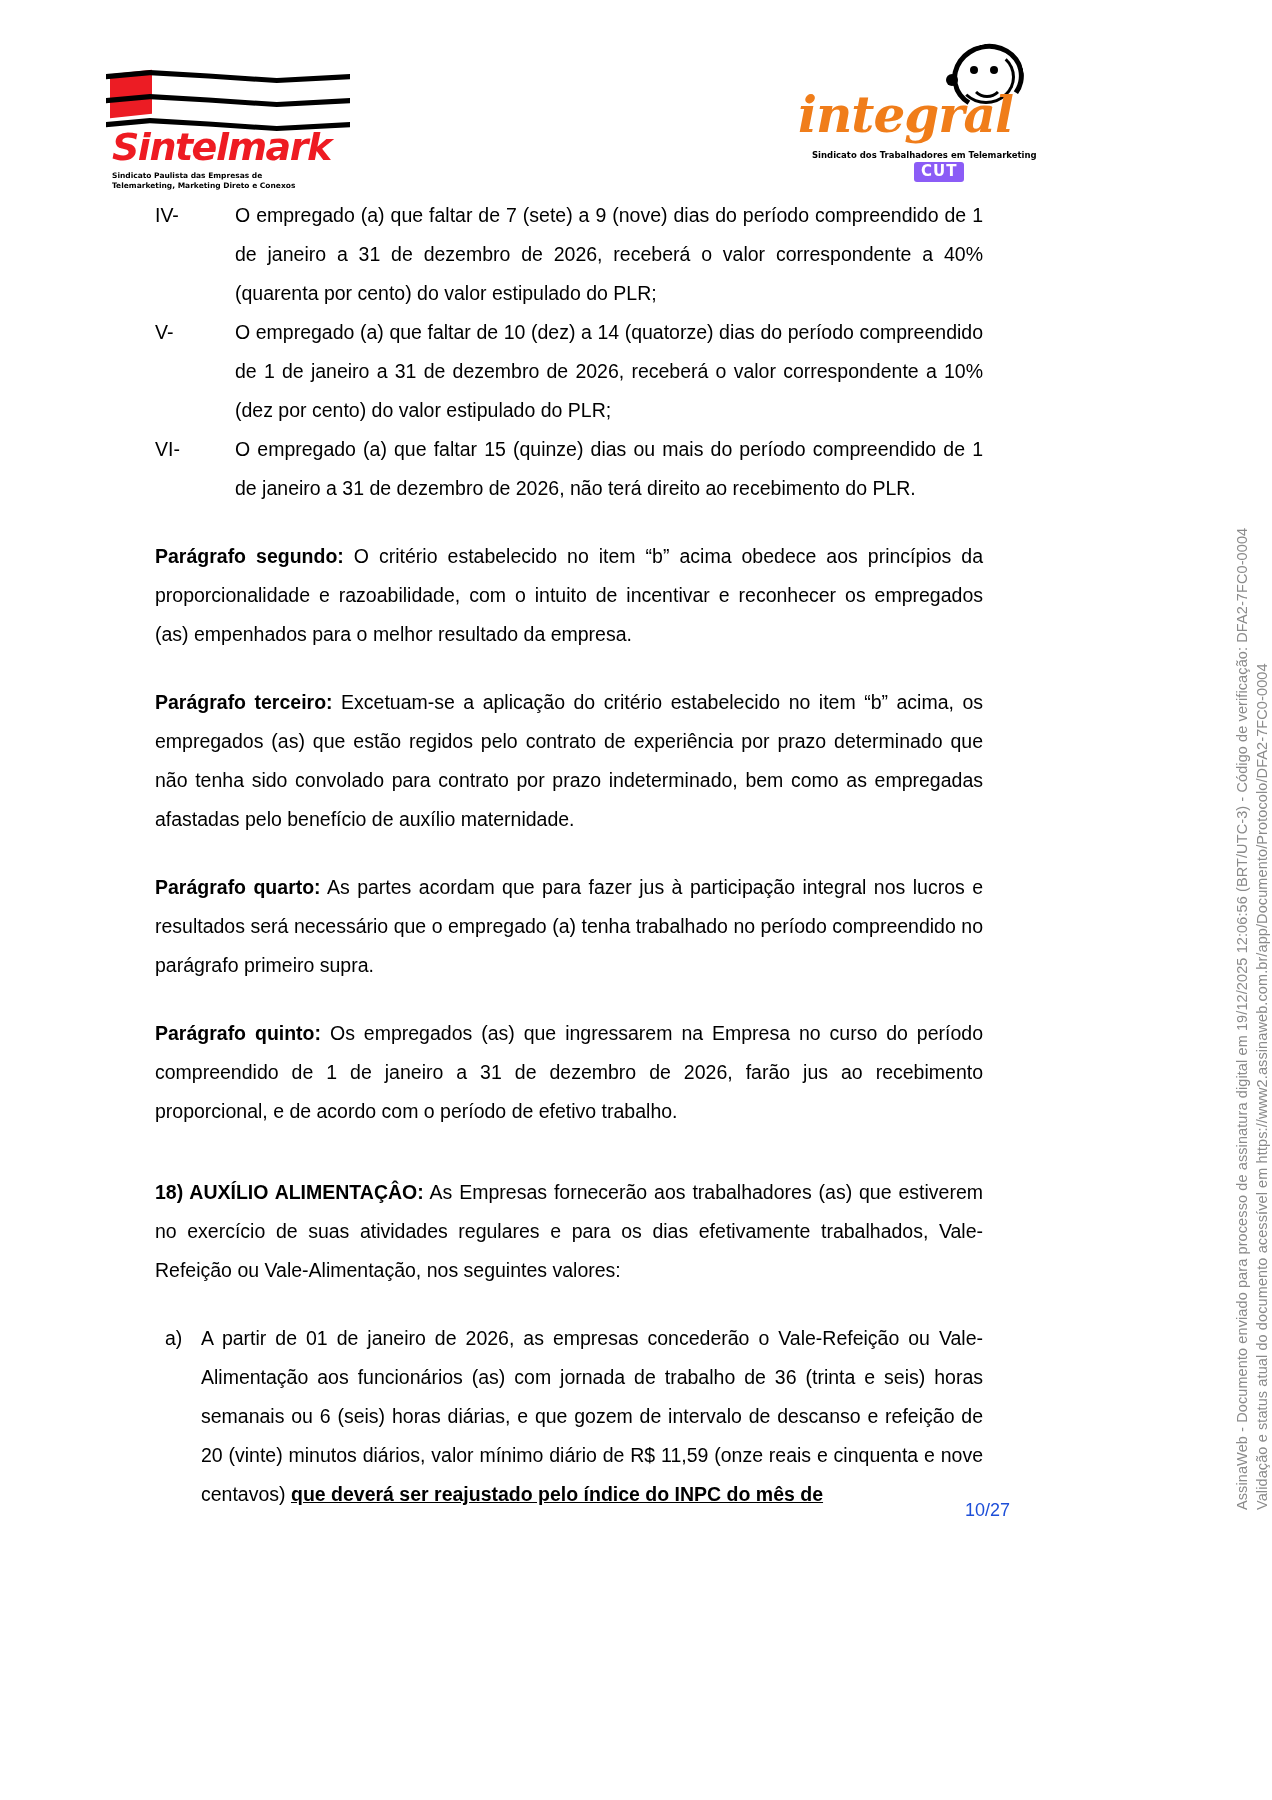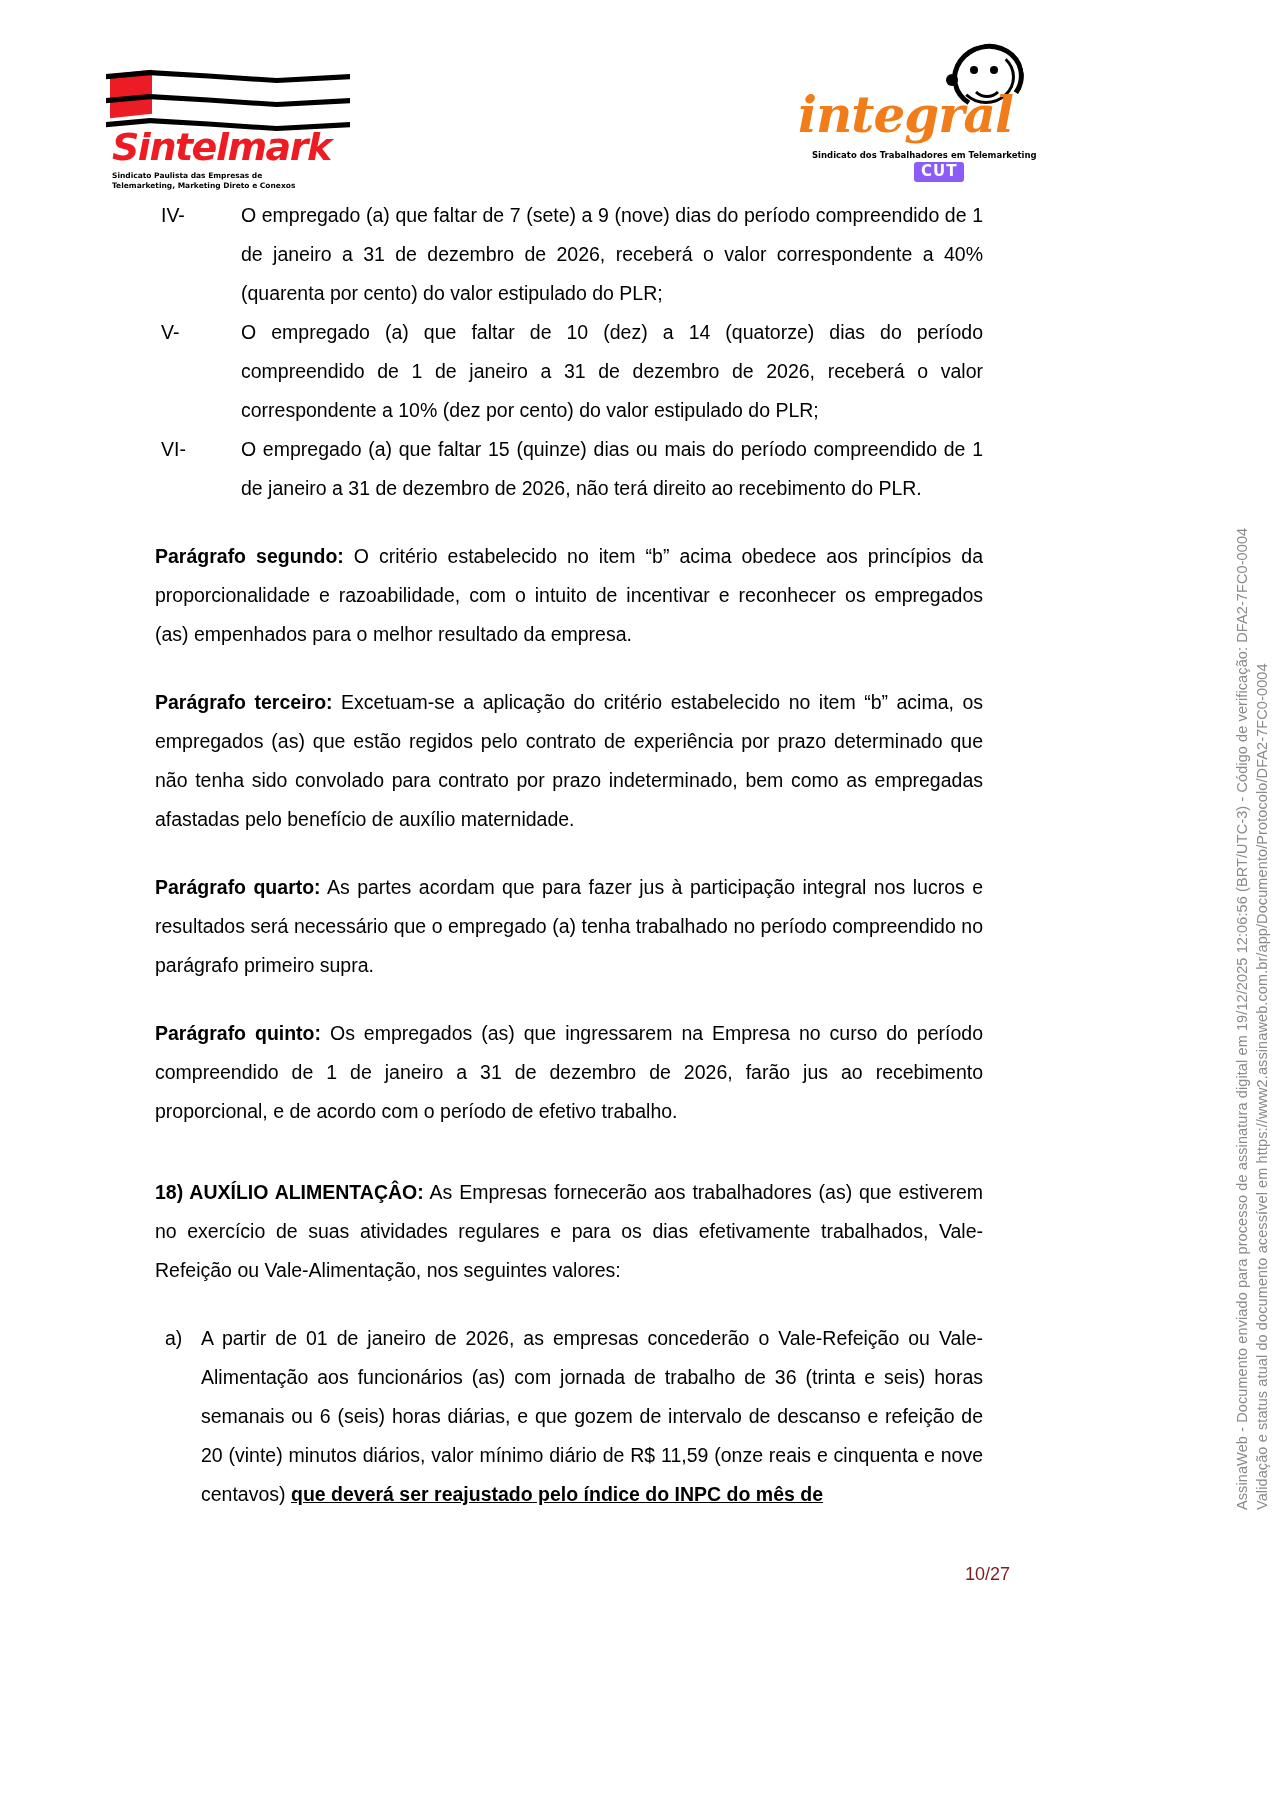--- a/index.html
+++ b/index.html
@@ -197,21 +197,20 @@
   }
   p {
     margin: 0;
     font-size: 19.5px;
     line-height: 39px;
     text-align: justify;
     color: #000000;
   }
   .roman-block {
     padding-left: 80px;
-    margin-left: 6px;
   }
   .roman-item {
     position: relative;
     text-align: justify;
     margin-bottom: 0;
   }
   .roman-item .marker {
     position: absolute;
     left: -80px;
     top: 0;
@@ -260,25 +259,25 @@
   }
   .vline2 {
     left: 40px;
     top: 1510px;
   }
 
   
   .page-number {
     position: absolute;
     left: 0;
-    top: 1564px;
+    top: 1500px;
     width: 1010px;
     text-align: right;
     font-size: 18px;
-    color: #7f1d1d;
+    color: #1d4ed8;
   }
 </style>
 </head>
 <body>
 
 <div class="page">
 
   <div class="header">
 
     <div class="logo-sintelmark">

